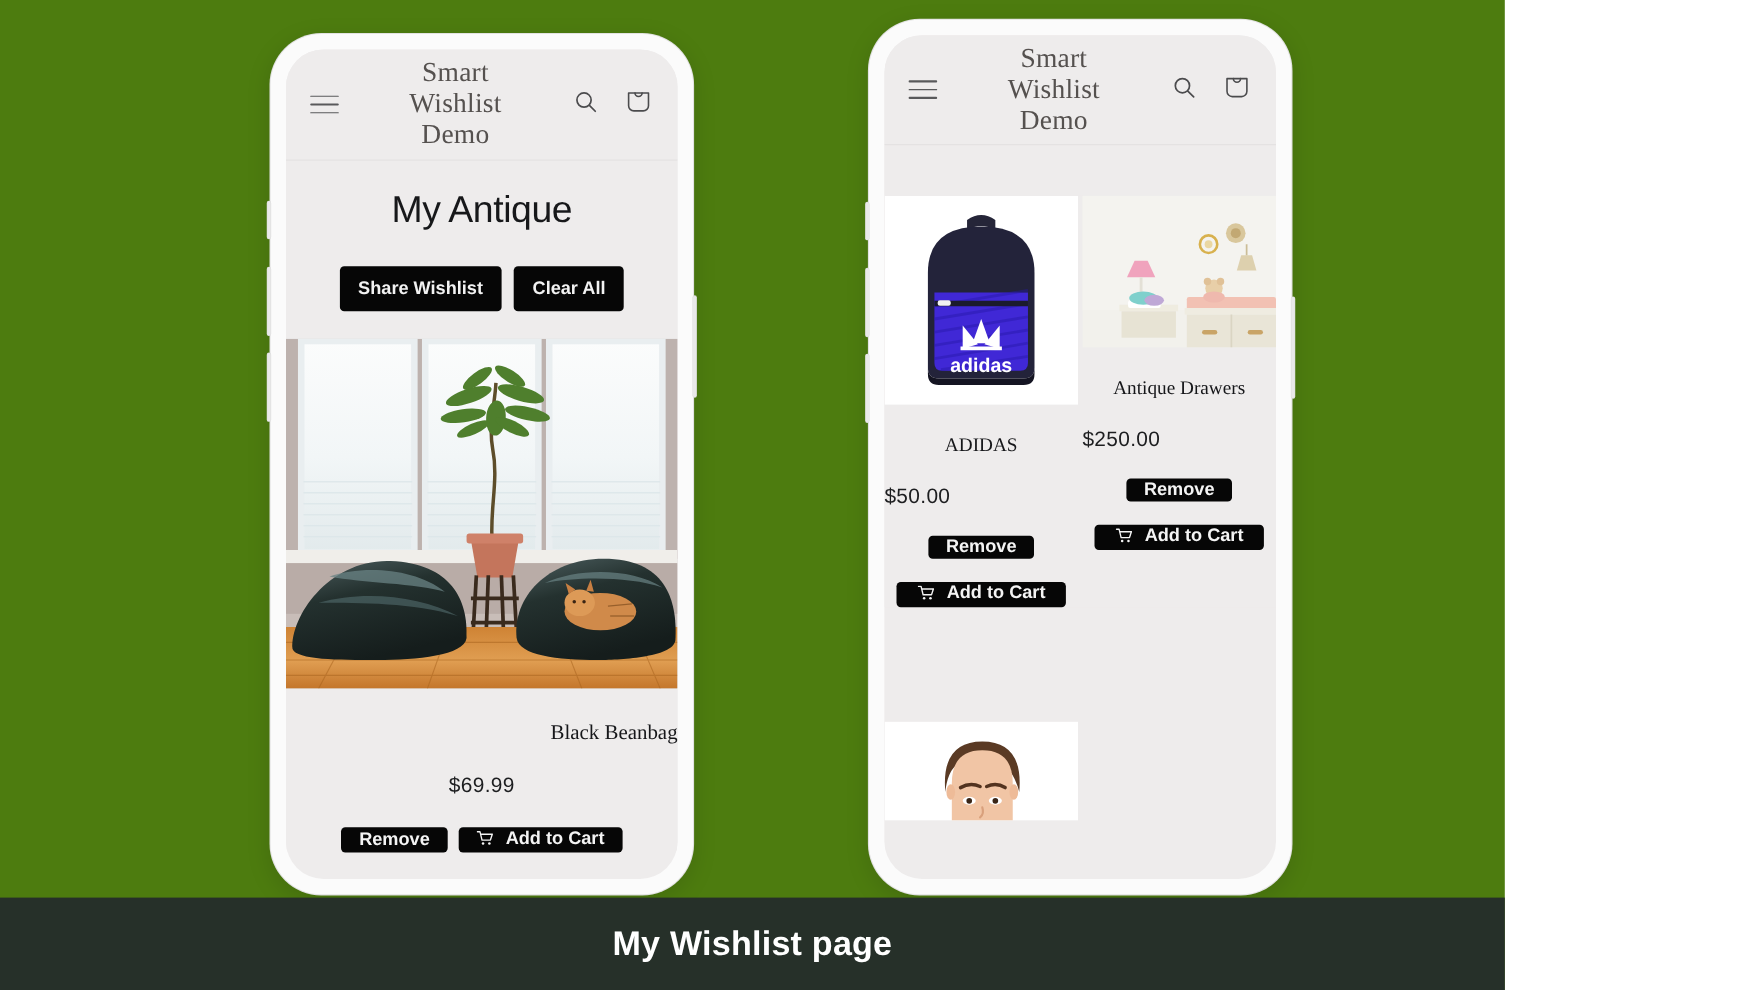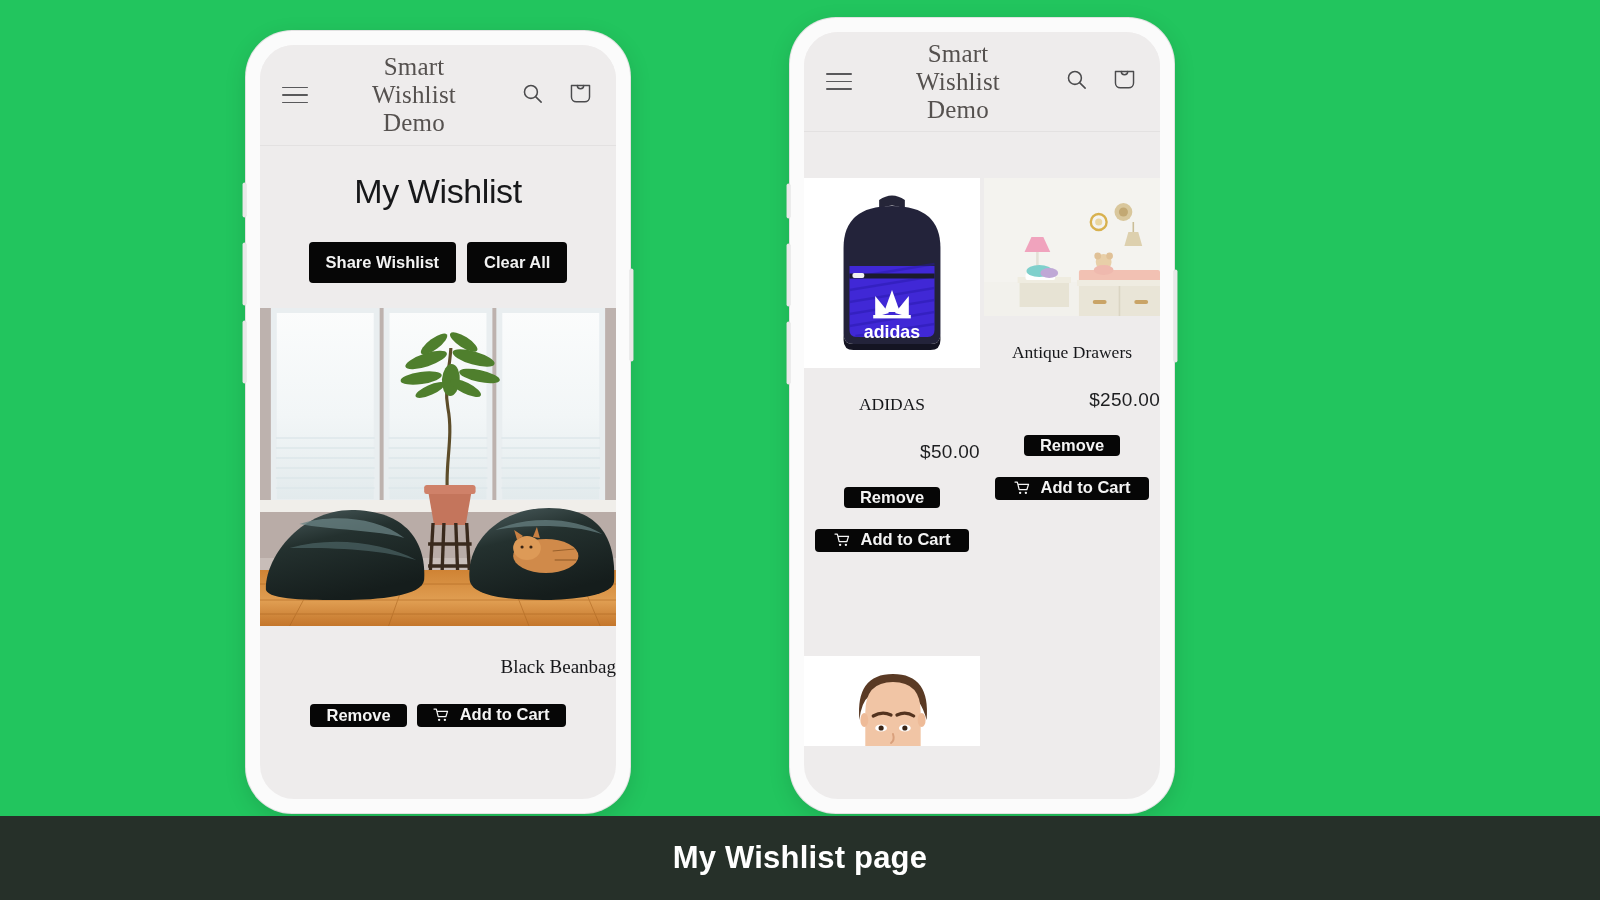--- a/index.html
+++ b/index.html
@@ -4,22 +4,22 @@
 <style>
   * { box-sizing: border-box; margin: 0; padding: 0; }
   html, body {
     width: 1600px; height: 900px;
     background: #ffffff;
     font-family: "Liberation Sans", sans-serif;
     overflow: hidden;
   }
   .stage {
     position: relative;
-    width: 1600px; height: 900px;
-    background: #22c55e;
+    width: 1368px; height: 900px;
+    background: #4d7c0f;
   }
 
   
   .phone {
     position: absolute;
     background: #fbfbfb;
     border-radius: 46px;
     box-shadow: 0 0 0 1px #e2e2e2, 0 6px 22px rgba(0,0,0,0.13);
     overflow: visible;
   }
@@ -132,21 +132,21 @@
     background: #eeecec;
   }
   .cell { display: flex; flex-direction: column; }
   .cell .thumb { width: 100%; display: block; }
   .cell .cname {
     font-family: "Liberation Serif", serif;
     font-size: 17.5px; color: #16171a; text-align: center;
     padding: 26px 2px 0; white-space: nowrap;
   }
   .cell .cprice {
-    font-size: 19px; color: #1d1e20; text-align: right;
+    font-size: 19px; color: #1d1e20; text-align: left;
     padding: 26px 0 0; letter-spacing: 0.3px;
   }
   .cell .crow { display: flex; justify-content: center; padding: 24px 0 0; }
   .cell .crow2 { display: flex; justify-content: center; padding: 21px 0 0; }
   .cell-tall .thumb { height: 190px; }
   .cell-short .thumb { height: 138px; }
 
   .partial-row { display: grid; grid-template-columns: 1fr 1fr; column-gap: 4px; padding-top: 104px; }
   .partial-img { width: 100%; height: 90px; display: block; }
 
@@ -197,21 +197,21 @@
           <a class="icon-btn">
             <svg width="27" height="27" viewBox="0 0 26 26" fill="none" stroke="currentColor" stroke-width="1.4">
               <path d="M4.3 5.3 H21.7 V16.4 a4.6 4.6 0 0 1 -4.6 4.6 H8.9 a4.6 4.6 0 0 1 -4.6 -4.6 Z" stroke-linejoin="round"></path>
               <path d="M9.9 5.3 a3.1 3.1 0 0 0 6.2 0" stroke-linecap="round"></path>
             </svg>
           </a>
         </div>
       </div>
 
       <div class="page-body">
-        <div class="page-title">My Wishlist</div>
+        <div class="page-title">My Antique</div>
 
         <div class="action-row">
           <button class="btn-dark">Share Wishlist</button>
           <button class="btn-dark">Clear All</button>
         </div>
 
         <div class="product-single">
 
           <svg class="photo" viewBox="0 0 360 318" preserveAspectRatio="none">
             <defs>
@@ -314,20 +314,21 @@
             <path d="M276 229 L280 219 L283 230 Z" fill="#c87f42"></path>
             <g stroke="#8a5524" stroke-width="1.2" opacity="0.8">
               <line x1="296" y1="243" x2="318" y2="241"></line>
               <line x1="298" y1="252" x2="320" y2="252"></line>
             </g>
             <circle cx="265" cy="239" r="1.6" fill="#3a2413"></circle>
             <circle cx="274" cy="239" r="1.6" fill="#3a2413"></circle>
           </svg>
 
           <div class="pname">Black Beanbag</div>
+          <div class="pprice">$69.99</div>
 
           <div class="pbtns">
             <button class="btn-sm">Remove</button>
             <button class="btn-sm">
               <span class="cart-ico">
                 <svg width="16" height="14" viewBox="0 0 20 18" fill="none" stroke="#f4f4f4" stroke-width="1.6">
                   <path d="M1 1.4 H4 L6.4 11.2 H16.2 L18.4 4.4 H5.2" stroke-linecap="round" stroke-linejoin="round"></path>
                   <circle cx="7.6" cy="15.2" r="1.5" fill="#f4f4f4" stroke="none"></circle>
                   <circle cx="15" cy="15.2" r="1.5" fill="#f4f4f4" stroke="none"></circle>
                 </svg>

